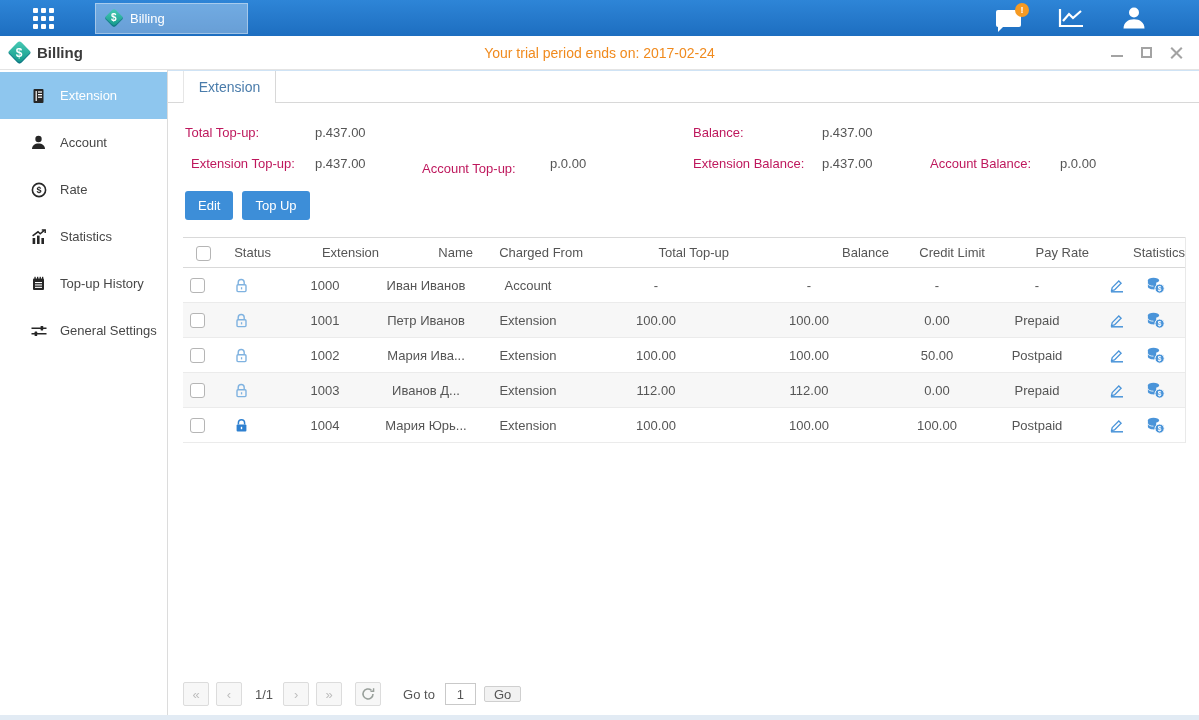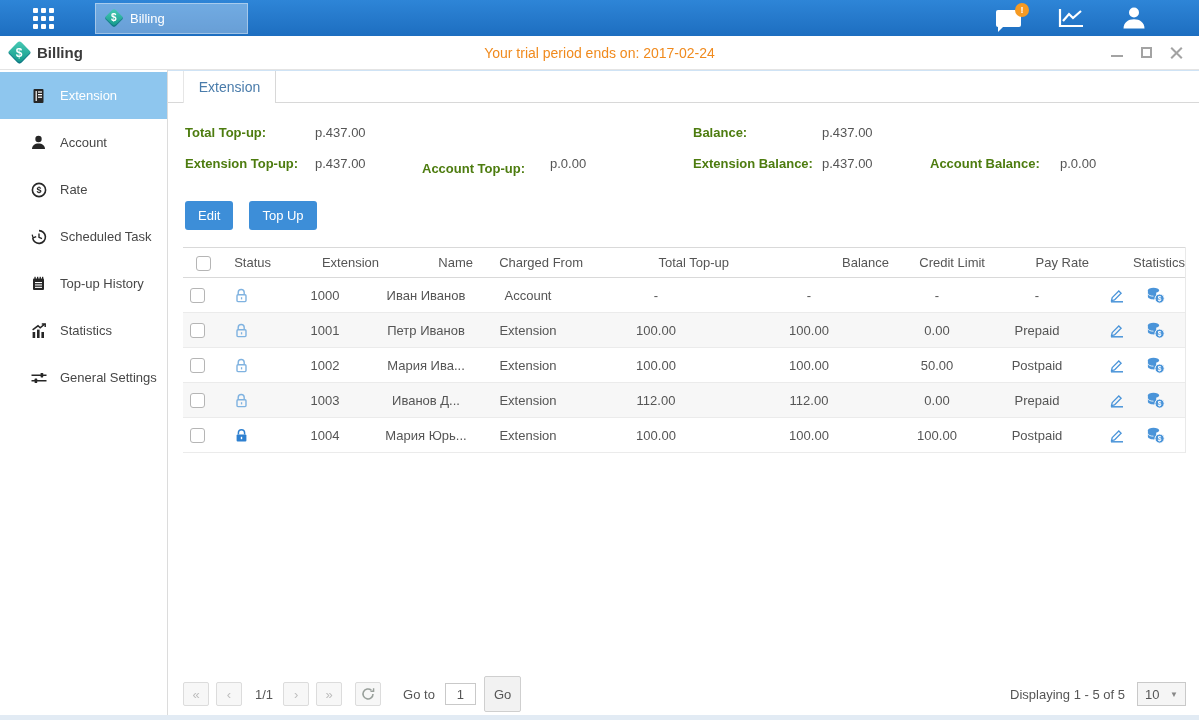--- a/index.html
+++ b/index.html
@@ -49,45 +49,45 @@
   .side-item.active{background:#8ec6ee;color:#fff;}
   .content{flex:1;display:flex;flex-direction:column;background:#fff;min-width:0;}
   .tabstrip{height:33px;border-top:1px solid #cfe3f5;display:flex;background:#fff;}
   .tab-pre{width:15px;border-bottom:1px solid #d8d8d8;}
   .tab{width:93px;display:flex;align-items:center;justify-content:center;font-size:14px;color:#4a7cab;
     border-left:1px solid #e6e6e6;border-right:1px solid #d8d8d8;background:#fff;cursor:pointer;}
   .tab-filler{flex:1;border-bottom:1px solid #d8d8d8;}
   .body{flex:1;display:flex;flex-direction:column;padding:18px 13px 0 15px;position:relative;}
   
   .summary{position:relative;height:70px;font-size:13px;}
-  .summary .lab{position:absolute;font-weight:bold;color:#4d7c0f;}
+  .summary .lab{position:absolute;font-weight:normal;color:#be185d;}
   .summary .val{position:absolute;color:#555;}
   
-  .btn-row{margin-top:10px;display:flex;gap:16px;margin-left:2px;}
+  .btn-row{display:flex;gap:9px;margin-left:2px;}
   .btn{background:#3d8ed8;color:#fff;font-size:13px;border:none;border-radius:3px;height:29px;padding:0 13px;cursor:pointer;font-family:inherit;}
   
   .table-wrap{margin-top:17px;border-right:1px solid #e9e9e9;}
   table{width:100%;border-collapse:collapse;table-layout:fixed;font-size:13px;color:#555;}
   thead th{height:30px;font-weight:normal;color:#555;border-top:1px solid #d9d9d9;border-bottom:1px solid #d9d9d9;text-align:right;}
   tbody td{height:35px;text-align:center;border-bottom:1px solid #ebebeb;overflow:hidden;white-space:nowrap;}
   tbody tr:nth-child(even){background:#f7f7f7;}
   .cb{display:inline-block;width:15px;height:15px;border:1px solid #b5b5b5;border-radius:3px;background:#fff;vertical-align:middle;cursor:pointer;}
   .ops span{display:inline-flex;vertical-align:middle;cursor:pointer;}
   .ops .op-edit{margin-right:17px;}
   .lock{display:inline-flex;cursor:pointer;vertical-align:middle;}
   
   .flex-spacer{flex:1;}
   .pager{height:26px;margin-bottom:13px;display:flex;align-items:center;font-size:13px;color:#555;}
   .pgbtn{width:26px;height:24px;border:1px solid #dcdcdc;background:#f7f7f7;border-radius:2px;color:#bdbdbd;
     font-size:13px;display:flex;align-items:center;justify-content:center;margin-right:7px;cursor:pointer;}
   .pg-ind{margin:0 10px 0 6px;color:#555;}
   .pg-refresh{margin-left:6px;}
   .goto-label{margin-left:15px;}
   .goto-input{width:31px;height:22px;border:1px solid #c9c9c9;margin-left:10px;text-align:center;font-size:13px;font-family:inherit;color:#555;}
-  .go-btn{margin-left:8px;height:36px;padding:0 9px;background:#f2f2f2;border:1px solid #cfcfcf;border-radius:2px;font-size:13px;color:#555;cursor:pointer;font-family:inherit;}
+  .go-btn{margin-left:8px;height:16px;padding:0 9px;background:#f2f2f2;border:1px solid #cfcfcf;border-radius:2px;font-size:13px;color:#555;cursor:pointer;font-family:inherit;}
   .pager-right{margin-left:auto;display:flex;align-items:center;gap:12px;}
   .pagesize{width:49px;height:24px;border:1px solid #c9c9c9;background:#f5f5f5;display:flex;align-items:center;
     justify-content:space-between;padding:0 7px;cursor:pointer;color:#555;}
   .pagesize .arr{font-size:8px;color:#888;}
   .window-bottom{position:absolute;left:0;bottom:0;width:100%;height:5px;background:#e2ebf4;z-index:3;}
 </style>
 </head>
 <body>
 
 <div class="topbar">
@@ -177,57 +177,47 @@
       <span class="sicon">
         <svg width="16" height="16" viewBox="0 0 16 16">
             <circle cx="8" cy="8" r="6.6" fill="none" stroke="#262626" stroke-width="1.6"></circle>
             <text x="8" y="11.4" text-anchor="middle" font-size="9" font-weight="bold" fill="#262626">$</text>
           </svg>
       </span>
       <span>Rate</span>
     </div>
     <div class="side-item">
       <span class="sicon">
-        <svg width="16" height="16" viewBox="0 0 16 16">
-            <path d="M8 1.6 a6.4 6.4 0 1 1 -6.3 7.5" fill="none" stroke="#262626" stroke-width="1.6"></path>
-            <path d="M1.2 5.6 l.9 3.3 3.1-1.3" fill="none" stroke="#262626" stroke-width="1.3"></path>
-            <path d="M8 4.6 V8.4 l3 1.3" fill="none" stroke="#262626" stroke-width="1.4"></path>
+        <svg width="16" height="15" viewBox="0 0 16 15">
+            <rect x="1.6" y="9" width="2.6" height="6"></rect>
+            <rect x="6" y="6.6" width="2.6" height="8.4"></rect>
+            <rect x="10.4" y="9" width="2.6" height="6"></rect>
+            <path d="M1.6 6.8 L7 2.8 l2.2 2 L13.6 1.2" fill="none" stroke="#262626" stroke-width="1.5"></path>
+            <path d="M10.8 0.9 h3.4 v3.2" fill="none" stroke="#262626" stroke-width="1.5"></path>
           </svg>
       </span>
-      <span>Scheduled Task</span>
+      <span>Statistics</span>
     </div>
     <div class="side-item">
       <span class="sicon">
         <svg width="15" height="15" viewBox="0 0 15 15">
             <rect x="2" y="2.6" width="11" height="11.4" rx="1"></rect>
             <rect x="3.4" y="0.8" width="1.3" height="2.6"></rect>
             <rect x="6" y="0.8" width="1.3" height="2.6"></rect>
             <rect x="8.6" y="0.8" width="1.3" height="2.6"></rect>
             <rect x="11" y="0.8" width="1.3" height="2.6"></rect>
             <rect x="4" y="6" width="7" height="1.1" fill="#fff"></rect>
             <rect x="4" y="8.4" width="7" height="1.1" fill="#fff"></rect>
             <rect x="4" y="10.8" width="7" height="1.1" fill="#fff"></rect>
           </svg>
       </span>
       <span>Top-up History</span>
     </div>
     <div class="side-item">
       <span class="sicon">
-        <svg width="16" height="15" viewBox="0 0 16 15">
-            <rect x="1.6" y="9" width="2.6" height="6"></rect>
-            <rect x="6" y="6.6" width="2.6" height="8.4"></rect>
-            <rect x="10.4" y="9" width="2.6" height="6"></rect>
-            <path d="M1.6 6.8 L7 2.8 l2.2 2 L13.6 1.2" fill="none" stroke="#262626" stroke-width="1.5"></path>
-            <path d="M10.8 0.9 h3.4 v3.2" fill="none" stroke="#262626" stroke-width="1.5"></path>
-          </svg>
-      </span>
-      <span>Statistics</span>
-    </div>
-    <div class="side-item">
-      <span class="sicon">
         <svg width="16" height="12" viewBox="0 0 16 12">
             <path d="M0.5 3.2 H15.5 M0.5 8.8 H15.5" stroke="#262626" stroke-width="1.6"></path>
             <rect x="9.6" y="1" width="2.6" height="4.4" rx="0.6"></rect>
             <rect x="3.6" y="6.6" width="2.6" height="4.4" rx="0.6"></rect>
           </svg>
       </span>
       <span>General Settings</span>
     </div>
   </div>
 
@@ -240,21 +230,21 @@
       <span class="tab-filler"></span>
     </div>
 
     <div class="body">
 
       <div class="summary">
         <span class="lab" style="left:2px;top:4px">Total Top-up:</span>
         <span class="val" style="left:132px;top:4px">p.437.00</span>
         <span class="lab" style="left:510px;top:4px">Balance:</span>
         <span class="val" style="left:639px;top:4px">p.437.00</span>
-        <span class="lab" style="left:2px;top:35px">Extension Top-up:</span>
+        <span class="lab" style="left:8px;top:35px">Extension Top-up:</span>
         <span class="val" style="left:132px;top:35px">p.437.00</span>
         <span class="lab" style="left:239px;top:40px">Account Top-up:</span>
         <span class="val" style="left:367px;top:35px">p.0.00</span>
         <span class="lab" style="left:510px;top:35px">Extension Balance:</span>
         <span class="val" style="left:639px;top:35px">p.437.00</span>
         <span class="lab" style="left:747px;top:35px">Account Balance:</span>
         <span class="val" style="left:877px;top:35px">p.0.00</span>
       </div>
 
       <div class="btn-row">
@@ -495,25 +485,18 @@
         <span class="pgbtn">»</span>
         <span class="pgbtn pg-refresh">
           <svg width="14" height="14" viewBox="0 0 14 14" fill="none" stroke="#99a09b" stroke-width="1.6">
               <path d="M12 7 a5 5 0 1 1 -1.7-3.8"></path>
               <path d="M12.6 1.2 v3.1 h-3.1" stroke-width="1.4"></path>
             </svg>
         </span>
         <span class="goto-label">Go to</span>
         <input class="goto-input" value="1" style="">
         <button class="go-btn">Go</button>
-        <div class="pager-right">
-          <span>Displaying 1 - 5 of 5</span>
-          <div class="pagesize">
-            <span>10</span>
-            <span class="arr">▼</span>
-          </div>
-        </div>
       </div>
     </div>
   </div>
 </div>
 
 <div class="window-bottom"></div>
 
 </body></html>

